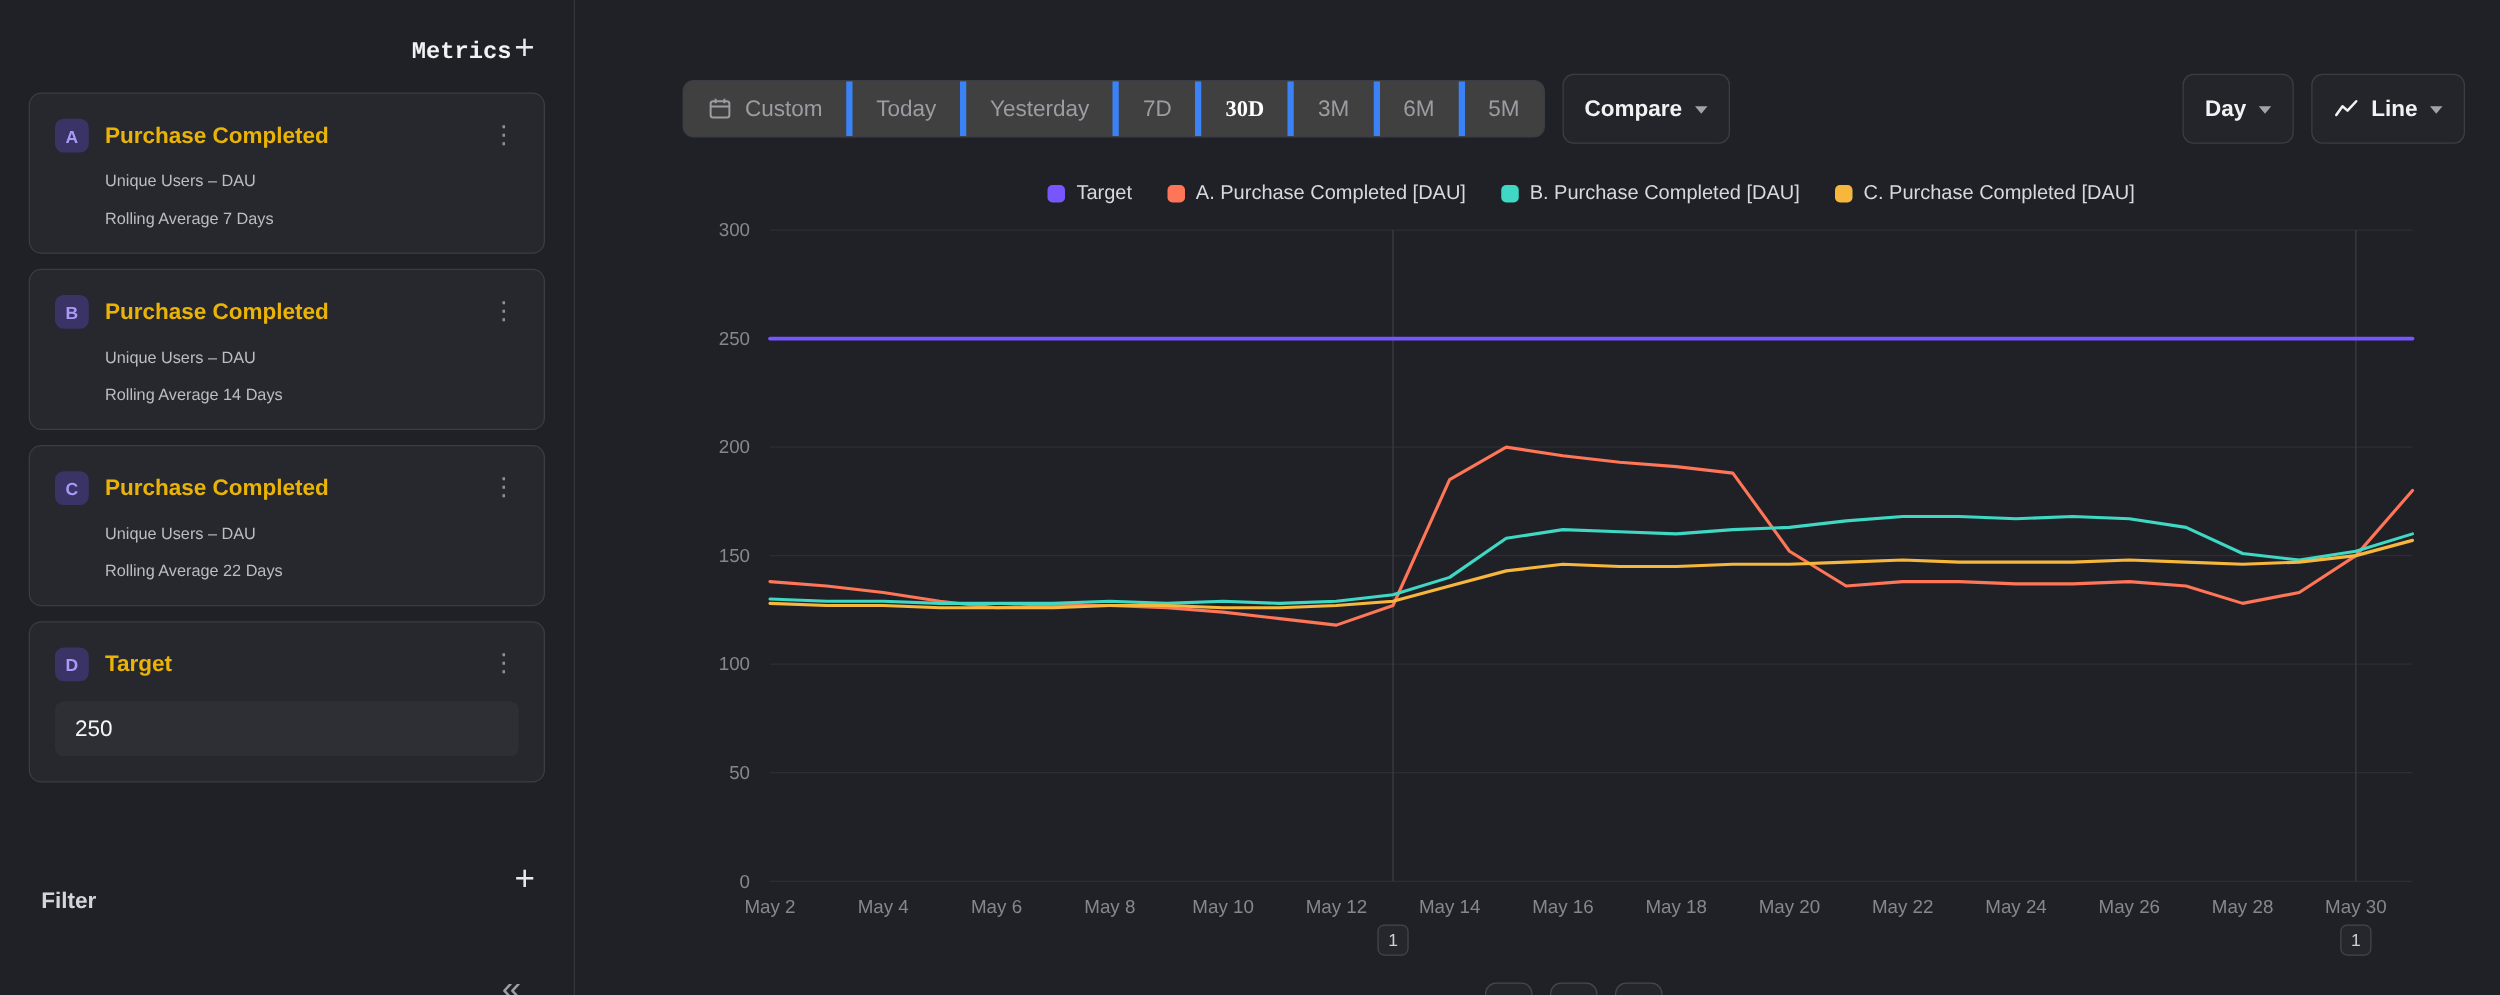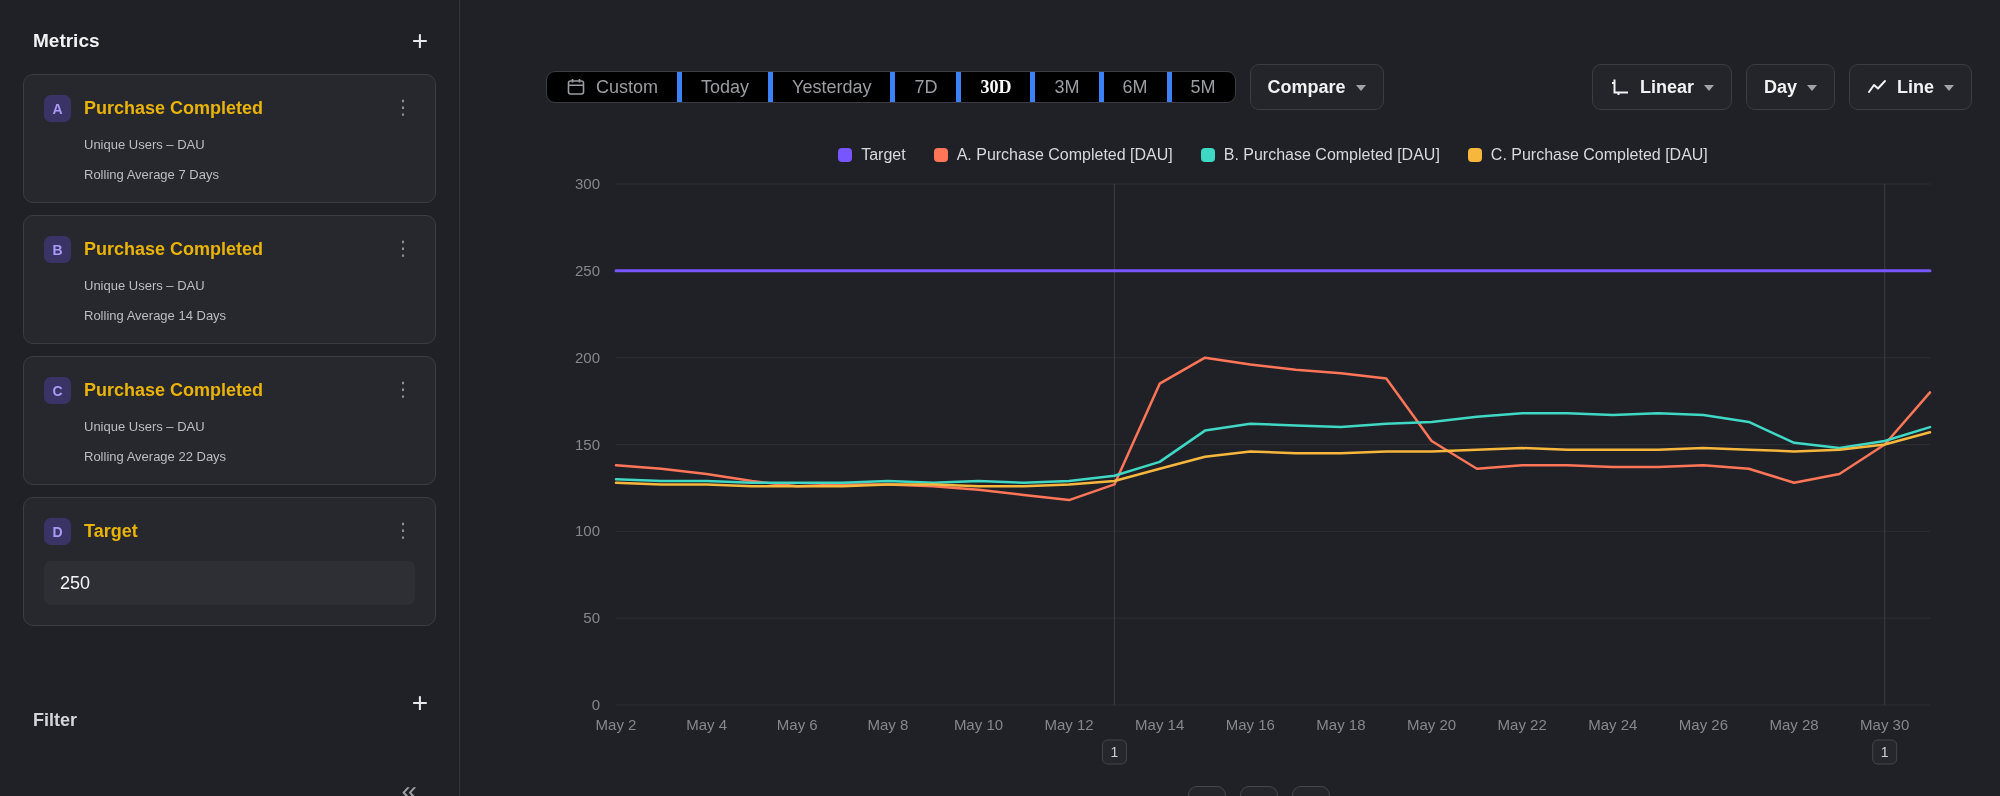--- a/index.html
+++ b/index.html
@@ -8,22 +8,23 @@
     width:2000px; height:796px; overflow:hidden; position:relative;
     background:#202127; color:#f5f5f7;
     font-family:"Liberation Sans", sans-serif;
   }
   
   .sidebar {
     position:absolute; left:0; top:0; width:460px; height:796px;
     border-right:1px solid #343539; padding:0 23px;
   }
   .side-head {
-    display:flex; align-items:center; justify-content:space-between;
+    display:flex; align-items:center; justify-content:flex-end;
     margin:30px 6px 22px 10px;
+    font-family:Liberation Mono, monospace;
   }
   .side-head .hd { font-size:19px; font-weight:700; color:#f2f2f4; }
   .plus-btn {
     background:none; border:none; color:#e8e8ec; font-size:28px; line-height:20px;
     cursor:pointer; padding:0 2px; font-weight:300; font-family:inherit;
   }
   .metric-card {
     position:relative; background:#27282e; border:1px solid #3c3d44;
     border-radius:10px; padding:20px; margin:0 0 12px 0; cursor:pointer;
   }
@@ -53,31 +54,31 @@
     position:absolute; right:36px; bottom:-12px; background:none; border:none;
     color:#9fa0a5; font-size:28px; cursor:pointer; font-family:inherit;
   }
   
   .toolbar {
     position:absolute; left:546px; top:64px; right:28px; height:46px;
     display:flex; align-items:center;
   }
   .seg {
     display:inline-flex; border:1px solid #3c3d44; border-radius:9px; overflow:hidden;
-    background:#000000; height:32px;
+    background:#404040; height:46px;
   }
   .seg-btn {
     display:flex; align-items:center; gap:10px; padding:0 19px; border:none; background:none;
     color:#9c9da2; font-size:18px; cursor:pointer; border-left:5px solid #3b82f6;
     font-family:inherit;
   }
   .seg-btn:first-child { border-left:none; }
   .seg-btn.active { color:#ffffff; font-weight:700;font-family:Liberation Serif, serif; }
   .tool-btn {
-    display:flex; align-items:center; gap:10px; height:46px; padding:0 17px;
+    display:flex; align-items:center; gap:10px; height:56px; padding:0 17px;
     border:1px solid #3c3d44; border-radius:9px; background:#24252a; color:#f2f2f4;
     font-size:18px; font-weight:700; cursor:pointer; font-family:inherit;
   }
   .ml14 { margin-left:14px; }
   .right-group { margin-left:auto; display:flex; gap:14px; }
   .caret {
     width:0; height:0; border-left:5px solid transparent; border-right:5px solid transparent;
     border-top:6px solid #a2a3a8; margin-top:2px;
   }
   .icon-svg { display:block; }
@@ -187,29 +188,20 @@
         <span>5M</span>
       </button>
   </div>
 
   <button class="tool-btn ml14">
     <span>Compare</span>
     <span class="caret"></span>
   </button>
 
   <div class="right-group">
-    <button class="tool-btn">
-      <svg class="icon-svg" width="20" height="20" viewBox="0 0 20 20">
-        <path d="M4.5 2.5 V15.5 H18" fill="none" stroke="#f2f2f4" stroke-width="2"></path>
-        <line x1="2" y1="6" x2="4.5" y2="6" stroke="#f2f2f4" stroke-width="2"></line>
-        <line x1="8.5" y1="15.5" x2="8.5" y2="18" stroke="#f2f2f4" stroke-width="2"></line>
-      </svg>
-      <span>Linear</span>
-      <span class="caret"></span>
-    </button>
     <button class="tool-btn">
       <span>Day</span>
       <span class="caret"></span>
     </button>
     <button class="tool-btn">
       <svg class="icon-svg" width="20" height="20" viewBox="0 0 20 20">
         <polyline points="2,15 7,8 11,11.5 18,4" fill="none" stroke="#f2f2f4" stroke-width="2" stroke-linejoin="round" stroke-linecap="round"></polyline>
       </svg>
       <span>Line</span>
       <span class="caret"></span>

